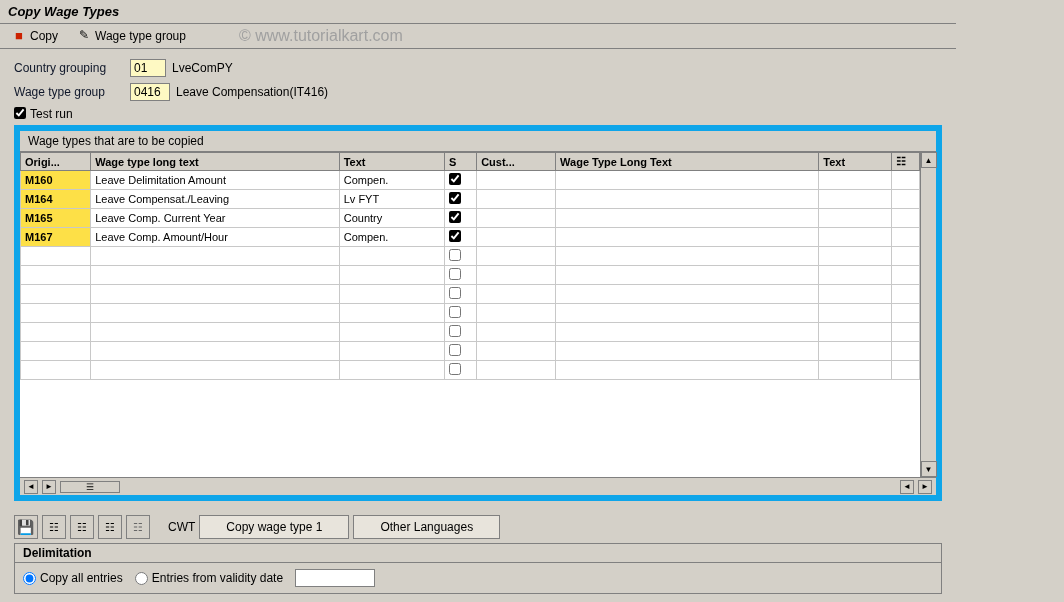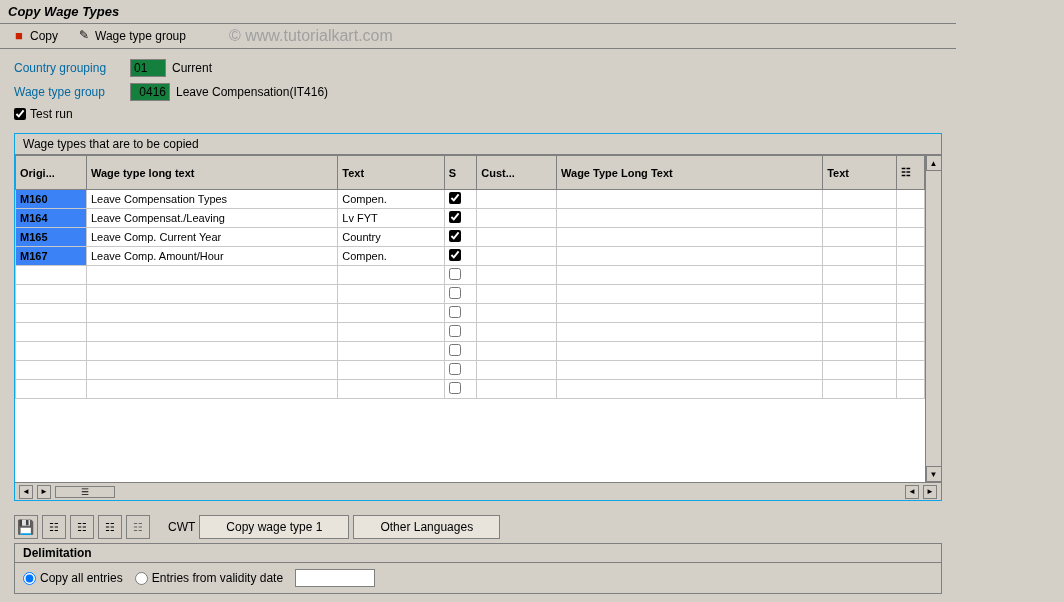--- a/index.html
+++ b/index.html
@@ -47,61 +47,61 @@
       padding: 1px 3px;
     }
     .toolbar-icon {
       width: 16px;
       height: 16px;
       display: inline-block;
     }
     .watermark {
       color: #a0a0a0;
       font-size: 16px;
-      margin-left: 28px;
+      margin-left: 38px;
     }
     .content {
       flex: 1;
       padding: 10px 14px;
       display: flex;
       flex-direction: column;
       gap: 4px;
     }
     .form-row {
       display: flex;
       align-items: center;
       gap: 6px;
       margin-bottom: 2px;
     }
     .form-label {
       width: 110px;
       font-size: 12px;
-      color: #0369a1;
+      color: #0f172a;
     }
     .form-input {
       border: 1px solid #808080;
-      background: #15803d;
+      background: #fef9c3;
       padding: 1px 3px;
       font-size: 12px;
       height: 18px;
     }
     .form-input-small { width: 36px; }
-    .form-input-medium { width: 40px; text-align: right; }
+    .form-input-medium { width: 40px; }
     .form-value {
       font-size: 12px;
       color: #000;
     }
     .checkbox-row {
       display: flex;
-      align-items: center;
+      align-items: flex-start;
       gap: 4px;
-      margin-bottom: 8px;
+      margin-bottom: 0;
     }
     .table-container {
-      border: 1px solid #0ea5e9;
+      border: 6px solid #0ea5e9;
       background: #fff;
       flex: 1;
       display: flex;
       flex-direction: column;
     }
     .table-title {
       background: #d4d0c8;
       padding: 3px 8px;
       font-size: 12px;
       border-bottom: 1px solid #808080;
@@ -109,39 +109,39 @@
     table {
       width: 100%;
       border-collapse: collapse;
       font-size: 11px;
     }
     thead tr {
       background: #d4d0c8;
     }
     thead th {
       border: 1px solid #808080;
-      padding: 10px 4px;
+      padding: 2px 4px;
       text-align: left;
       font-weight: bold;
       font-size: 11px;
       white-space: nowrap;
     }
     tbody tr {
       background: #fff;
     }
     tbody tr:nth-child(odd) { background: #fff; }
     tbody td {
       border: 1px solid #c8c8c8;
       padding: 2px 4px;
       font-size: 11px;
       white-space: nowrap;
       height: 18px;
     }
     td.origin-col {
-      background: #3b82f6;
+      background: #fde047;
       font-weight: bold;
     }
     .cb { width: 12px; height: 12px; accent-color: #000; }
     .table-scroll-area {
       display: flex;
       flex: 1;
     }
     .table-main {
       flex: 1;
       overflow: hidden;
@@ -259,21 +259,21 @@
       <span>Wage type group</span>
     </button>
     <span class="watermark">© www.tutorialkart.com</span>
   </div>
 
   <div class="content">
 
     <div class="form-row">
       <span class="form-label">Country grouping</span>
       <input class="form-input form-input-small" type="text" value="01" style="">
-      <span class="form-value">Current</span>
+      <span class="form-value">LveComPY</span>
     </div>
 
     <div class="form-row">
       <span class="form-label">Wage type group</span>
       <input class="form-input form-input-medium" type="text" value="0416" style="">
       <span class="form-value">Leave Compensation(IT416)</span>
     </div>
 
     <div class="checkbox-row">
       <input type="checkbox" class="cb" checked="" style="">
@@ -293,21 +293,21 @@
                 <th style="width:22px;">S</th>
                 <th style="width:54px;">Cust...</th>
                 <th style="width:180px;">Wage Type Long Text</th>
                 <th style="width:50px;">Text</th>
                 <th style="width:18px;">☷</th>
               </tr>
             </thead>
             <tbody>
               <tr>
                 <td class="origin-col">M160</td>
-                <td>Leave Compensation Types</td>
+                <td>Leave Delimitation Amount</td>
                 <td>Compen.</td>
                 <td><input type="checkbox" class="cb" checked="" style=""></td>
                 <td></td>
                 <td></td>
                 <td></td>
                 <td></td>
               </tr>
               <tr>
                 <td class="origin-col">M164</td>
                 <td>Leave Compensat./Leaving</td>

